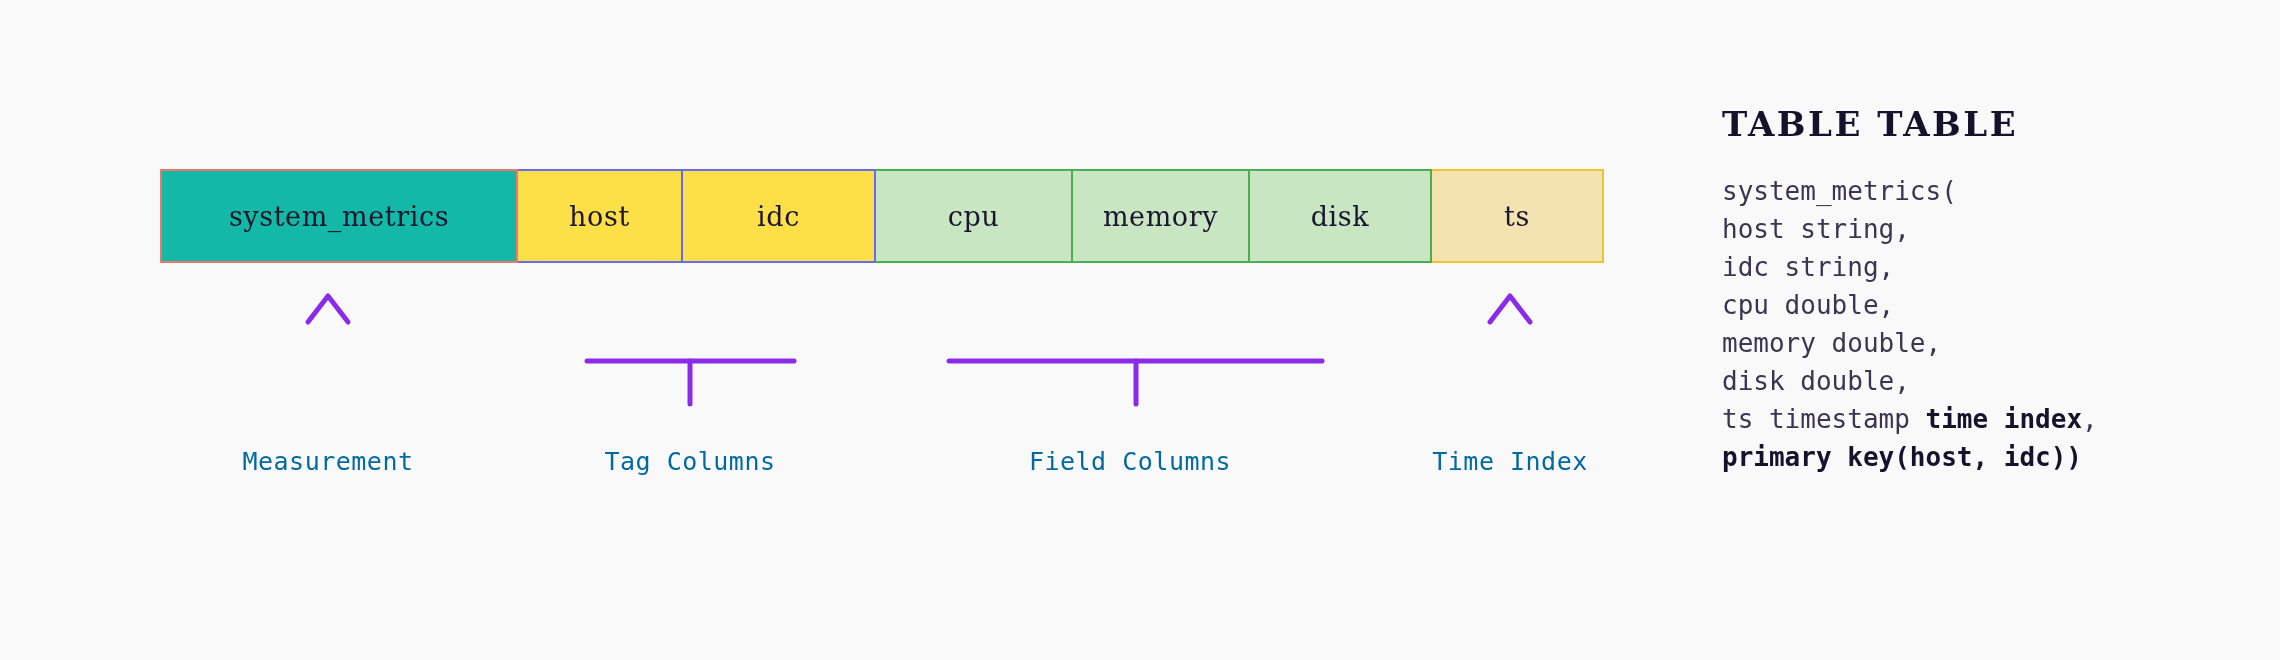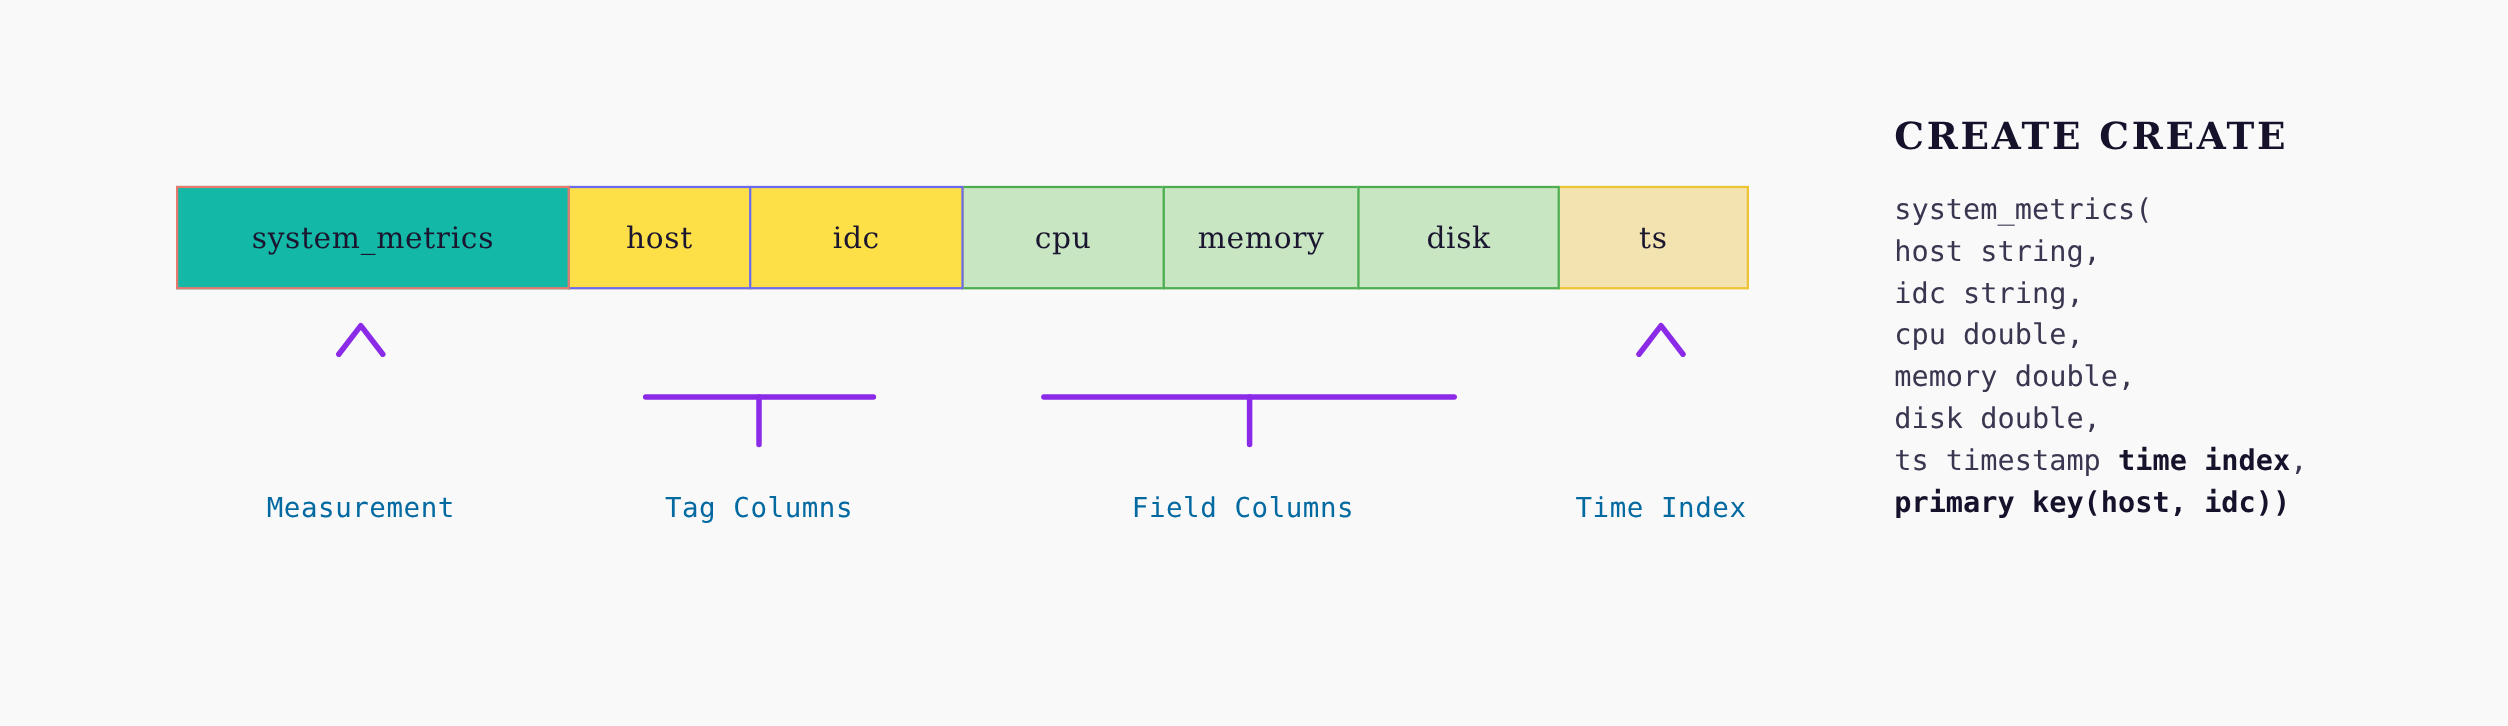--- a/index.html
+++ b/index.html
@@ -55,21 +55,21 @@
     border-color: #6a6af0;
     z-index: 3;
   }
   .cell.tag-host { width: 167px; }
   .cell.tag-idc  { width: 195px; }
   .cell.field {
     background: #c9e6c2;
     border-color: #4cae50;
     z-index: 2;
   }
-  .cell.field-cpu    { width: 185px; }
+  .cell.field-cpu    { width: 199px; }
   .cell.field-memory { width: 179px; }
   .cell.field-disk   { width: 184px; }
   .cell.timeindex {
     width: 174px;
     background: #f2e3b1;
     border-color: #edc431;
     z-index: 1;
   }
 
   
@@ -194,21 +194,21 @@
       <path d="M1490 322 L1510 296 L1530 322" stroke="#8b2be8" stroke-width="5" fill="none" stroke-linecap="round" stroke-linejoin="round"></path>
     </g>
   </svg>
 
   <div class="caption c0">Measurement</div>
   <div class="caption c1">Tag Columns</div>
   <div class="caption c2">Field Columns</div>
   <div class="caption c3">Time Index</div>
 
   <div class="code-panel">
-    <div class="code-title">CREATE CREATE</div>
+    <div class="code-title">TABLE TABLE</div>
     <div class="code-body">
       <span class="code-line"><span>system_metrics(</span></span>
       <span class="code-line"><span>host string,</span></span>
       <span class="code-line"><span>idc string,</span></span>
       <span class="code-line"><span>cpu double,</span></span>
       <span class="code-line"><span>memory double,</span></span>
       <span class="code-line"><span>disk double,</span></span>
       <span class="code-line"><span>ts timestamp </span><b>time index</b><span>,</span></span>
       <span class="code-line"><b>primary key(host, idc))</b></span>
     </div>

